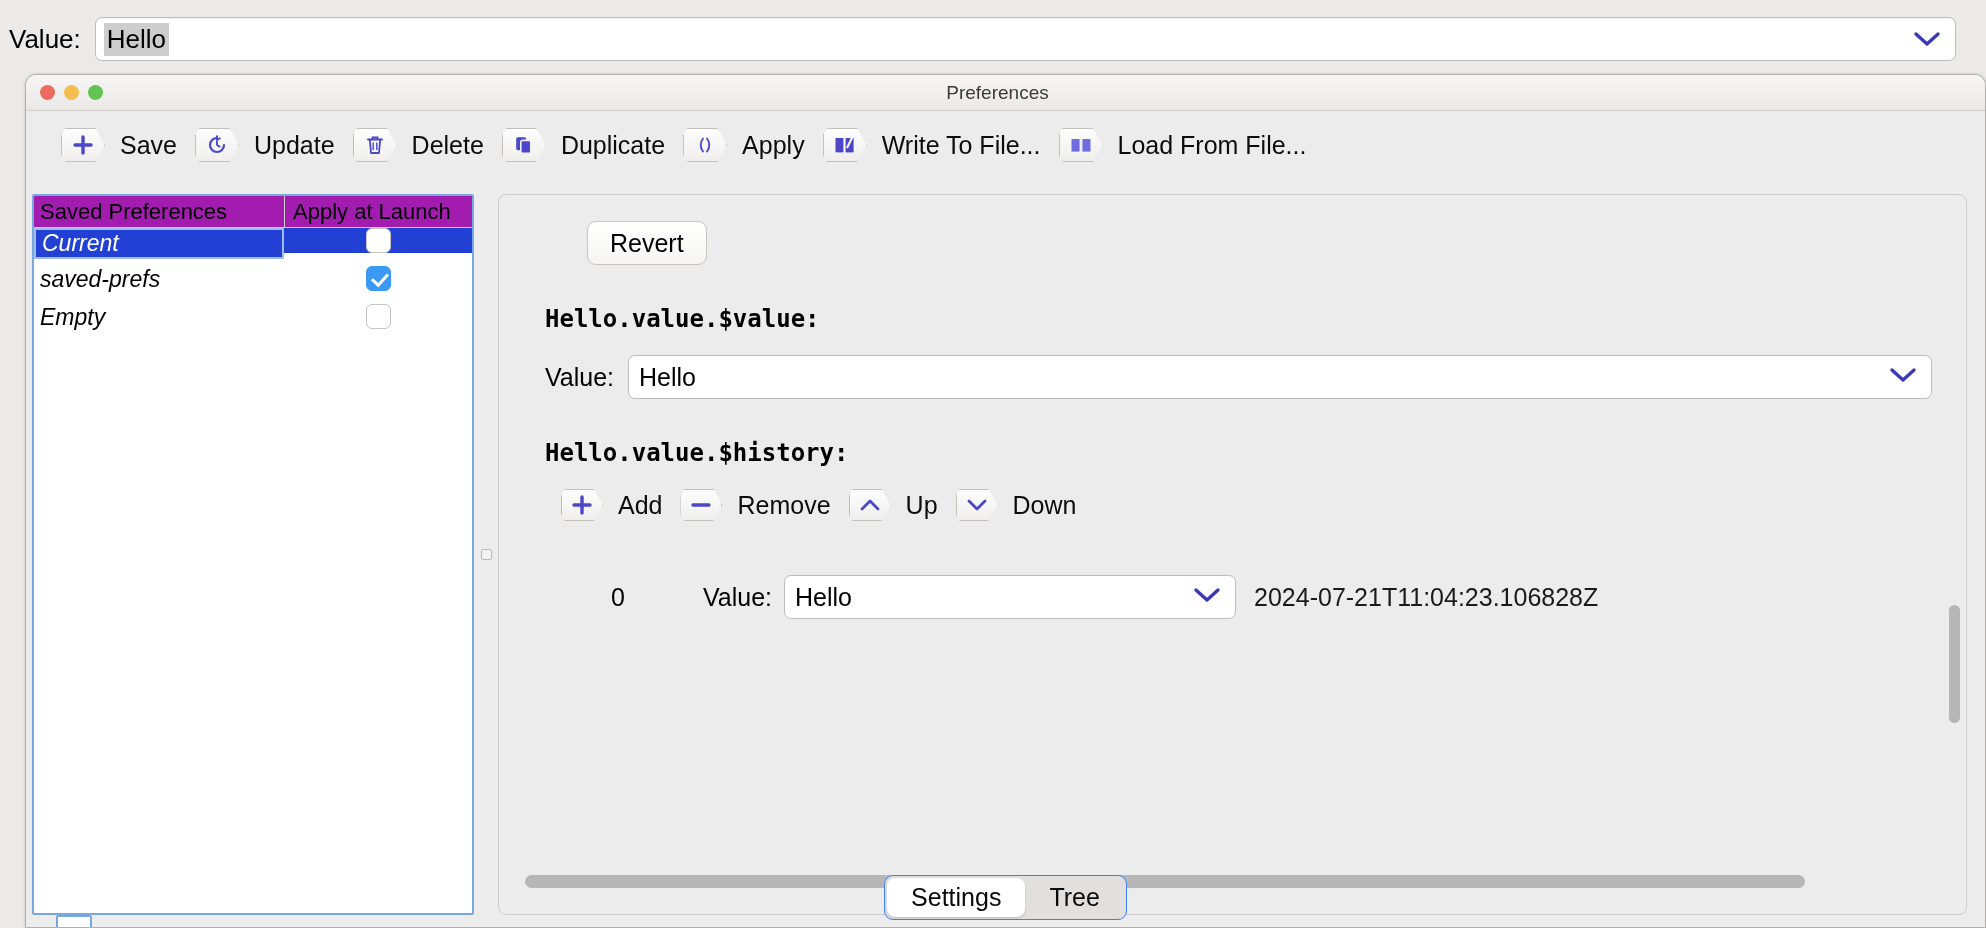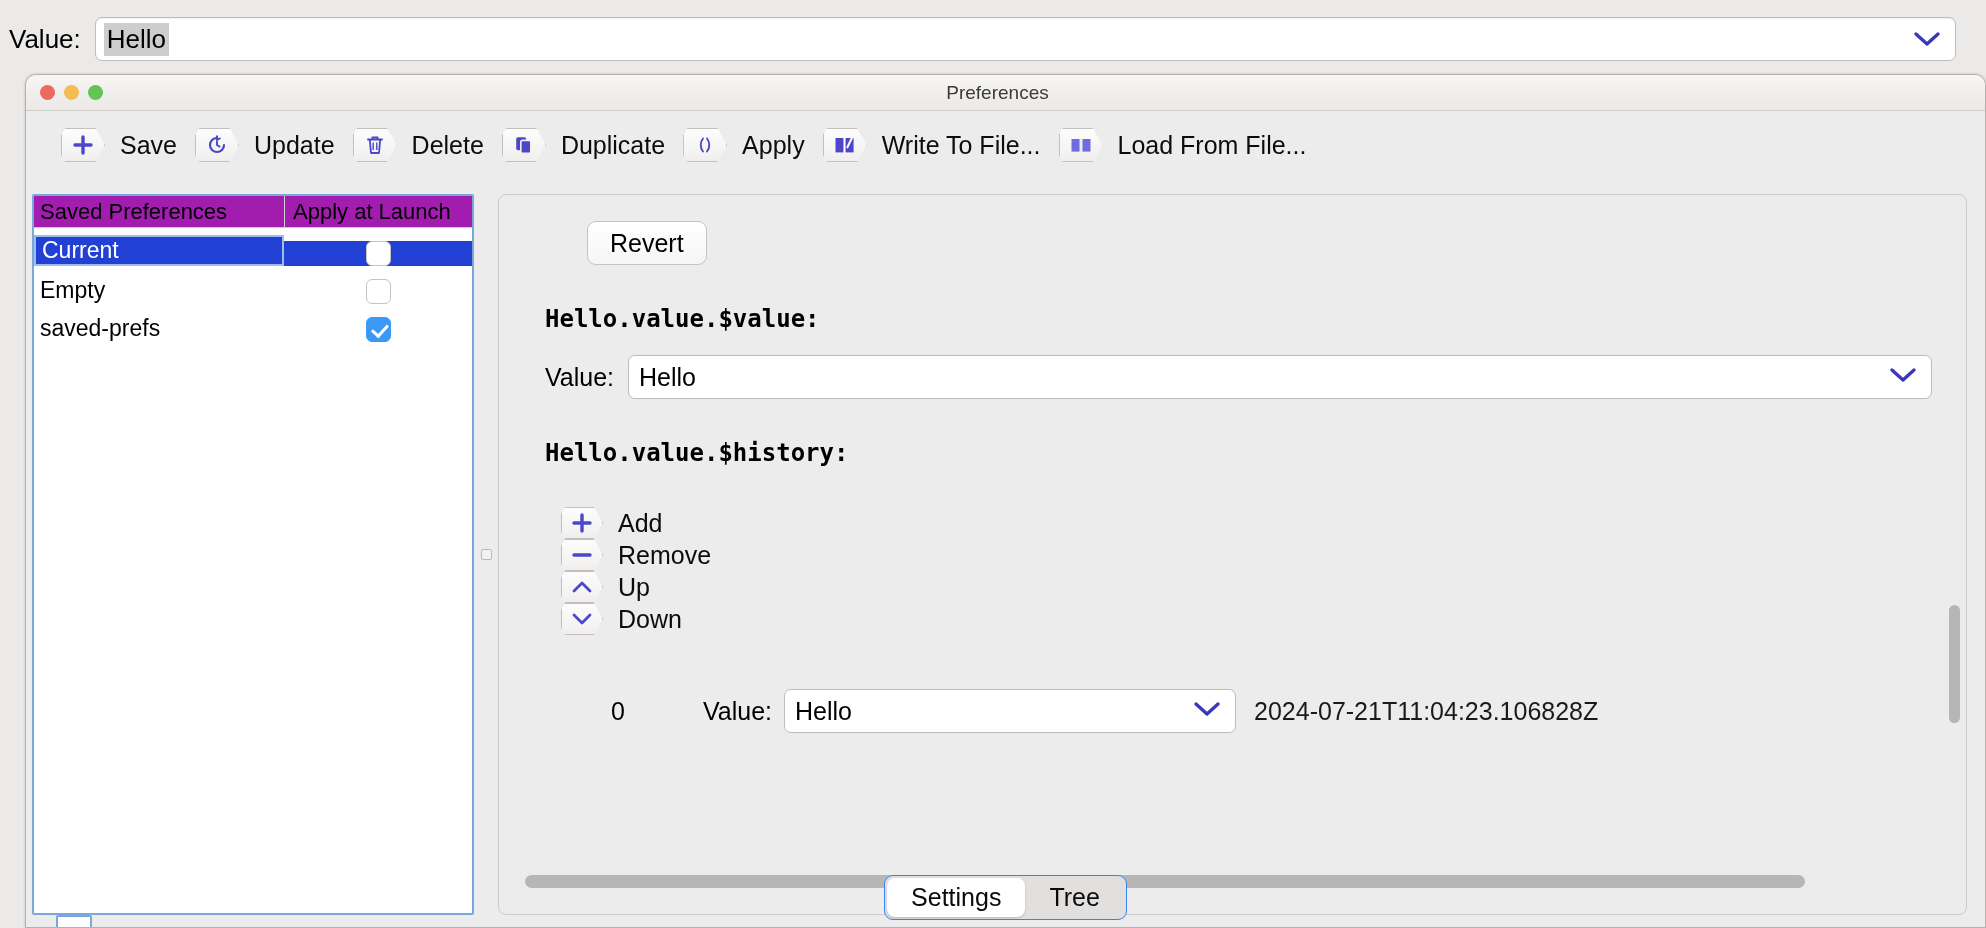--- a/index.html
+++ b/index.html
@@ -132,21 +132,21 @@
     background: #a21caf;
   }
   .th {
     font-size: 22px; color: #000;
     display: flex; align-items: center;
     padding-left: 6px;
   }
   .th.c1 { width: 250px; }
   .th.c2 { flex: 1; border-left: 1px solid #d0d0d0; padding-left: 8px; }
   .trow {
-    display: flex; height: 38px; align-items: flex-end;
+    display: flex; height: 38px; align-items: flex-start; font-style: italic;
   }
   .trow .c1 {
     width: 250px;
     display: flex; align-items: center;
     padding-left: 6px;
     font-size: 23px; color: #000;
   }
   .trow .c2 {
     flex: 1;
     display: flex; align-items: center; justify-content: center;
@@ -264,24 +264,23 @@
     font-size: 25px; color: #000;
     margin-left: 10px;
   }
   .value-field .chev {
     position: absolute; right: 14px; top: 50%;
     transform: translateY(-50%);
   }
   .vf-main { flex: 1; margin-right: 8px; }
 
   .hist-toolbar {
-    display: flex; 
-    margin-top: 40px;
+    display: flex; align-items: center;
+    margin-top: 22px;
     padding-left: 16px;
-    flex-direction: column;
   }
   .hist-row {
     display: flex; align-items: center;
     margin-top: 54px;
   }
   .hist-row .idx {
     font-size: 25px; color: #000;
     width: 70px; text-align: center;
     margin-left: 38px;
   }
@@ -466,30 +465,30 @@
       </div>
 
       <div class="trow selected">
         <div class="c1">Current</div>
         <div class="c2">
           <span class="cbox"></span>
         </div>
       </div>
 
       <div class="trow">
+        <div class="c1">saved-prefs</div>
+        <div class="c2">
+          <span class="cbox on"></span>
+        </div>
+      </div>
+
+      <div class="trow">
         <div class="c1">Empty</div>
         <div class="c2">
           <span class="cbox"></span>
-        </div>
-      </div>
-
-      <div class="trow">
-        <div class="c1">saved-prefs</div>
-        <div class="c2">
-          <span class="cbox on"></span>
         </div>
       </div>
     </div>
 
     <div class="splitter">
       <span class="grip"></span>
     </div>
 
     <div class="right-panel">
 

